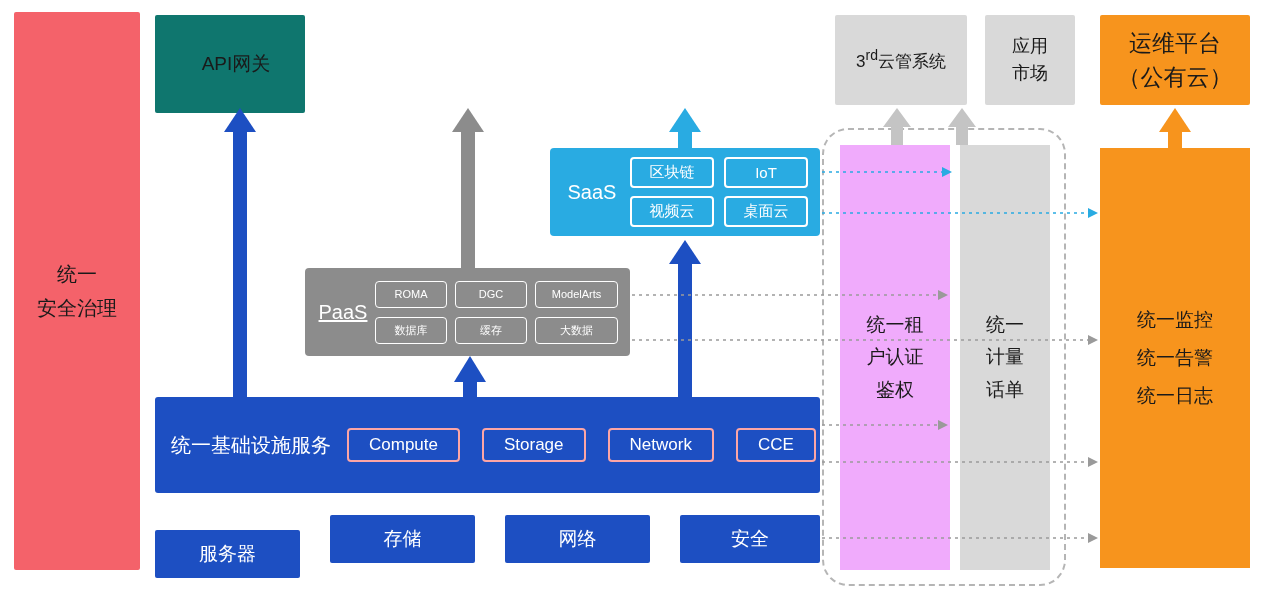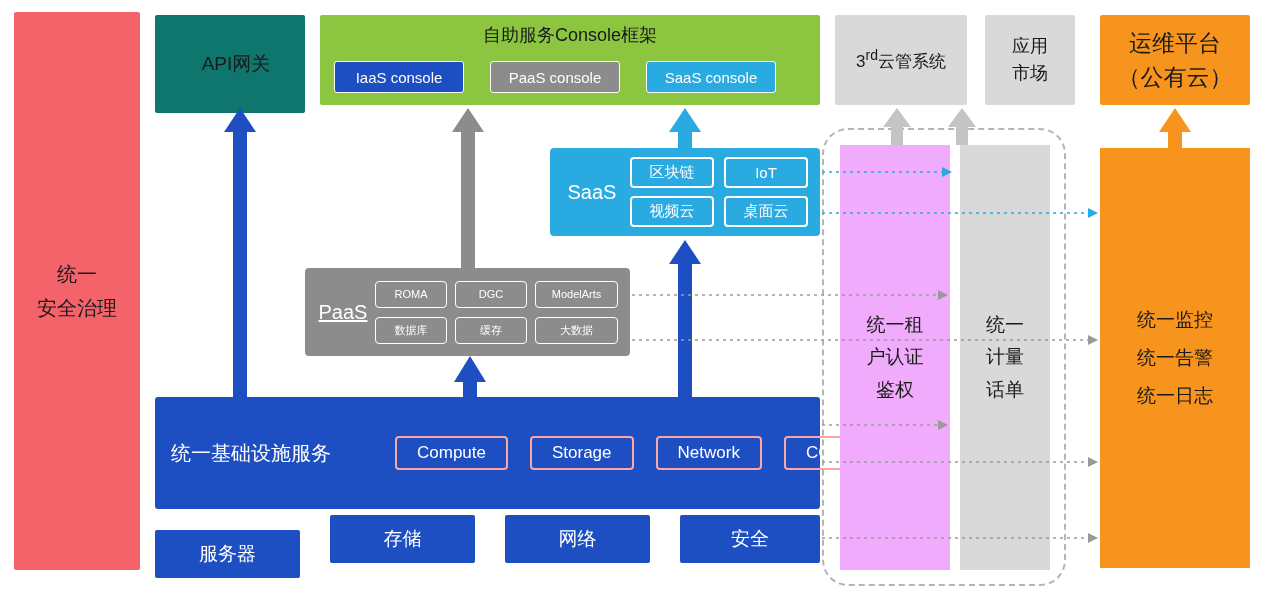--- a/index.html
+++ b/index.html
@@ -29,21 +29,21 @@
   .saas-grid{flex:1;display:grid;grid-template-columns:1fr 1fr;gap:8px 10px;margin-left:10px;}
   .mini-chip{border:2px solid #fff;border-radius:4px;height:27px;color:#fff;font-size:15px;display:flex;align-items:center;justify-content:center;background:transparent;}
 
   
   .paas-box{left:305px;top:268px;width:325px;height:88px;background:#8c8c8c;border-radius:4px;display:flex;align-items:center;padding:0 12px;}
   .paas-label{color:#fff;font-size:20px;width:52px;flex:none;text-decoration:underline;}
   .paas-grid{flex:1;display:grid;grid-template-columns:1fr 1fr 1.15fr;gap:9px 8px;margin-left:6px;}
   .paas-grid .mini-chip{height:25px;font-size:11px;border-width:1.5px;}
 
   
-  .infra-box{left:155px;top:397px;width:665px;height:112px;background:#1d4fc2;border-radius:3px;display:flex;align-items:center;padding:0 16px;gap:48px;}
+  .infra-box{left:155px;top:397px;width:665px;height:96px;background:#1d4fc2;border-radius:3px;display:flex;align-items:center;padding:0 16px;}
   .infra-label{color:#fff;font-size:20px;margin-right:16px;flex:none;}
   .infra-items{display:flex;gap:22px;}
   .infra-chip{border:2px solid #fca5a5;border-radius:4px;padding:5px 20px;color:#fff;font-size:17px;white-space:nowrap;}
 
   
   .bottom-box{top:515px;height:48px;background:#1d4fc2;color:#fff;font-size:19px;border-radius:2px;}
   .res-0{left:155px;width:145px;margin-top:15px;}
   .res-1{left:330px;width:145px;}
   .res-2{left:505px;width:145px;}
   .res-3{left:680px;width:140px;}
@@ -60,28 +60,20 @@
 </head>
 <body>
 
 <div id="canvas">
 
   <div class="abs center pre security-bar">统一
 安全治理</div>
 
   <div class="abs center api-gateway">API网关</div>
 
-  <div class="abs console-frame">
-    <div class="console-title">自助服务Console框架</div>
-    <div class="console-row">
-      <div class="console-chip chip-iaas">IaaS console</div>
-      <div class="console-chip chip-paas">PaaS console</div>
-      <div class="console-chip chip-saas">SaaS console</div>
-    </div>
-  </div>
 
   <div class="abs center third-party">
     <span><span>3</span><sup>rd</sup><span>云管系统</span></span>
   </div>
 
   <div class="abs center pre app-market">应用
 市场</div>
 
   <div class="abs center pre ops-platform">运维平台
 （公有云）</div>

